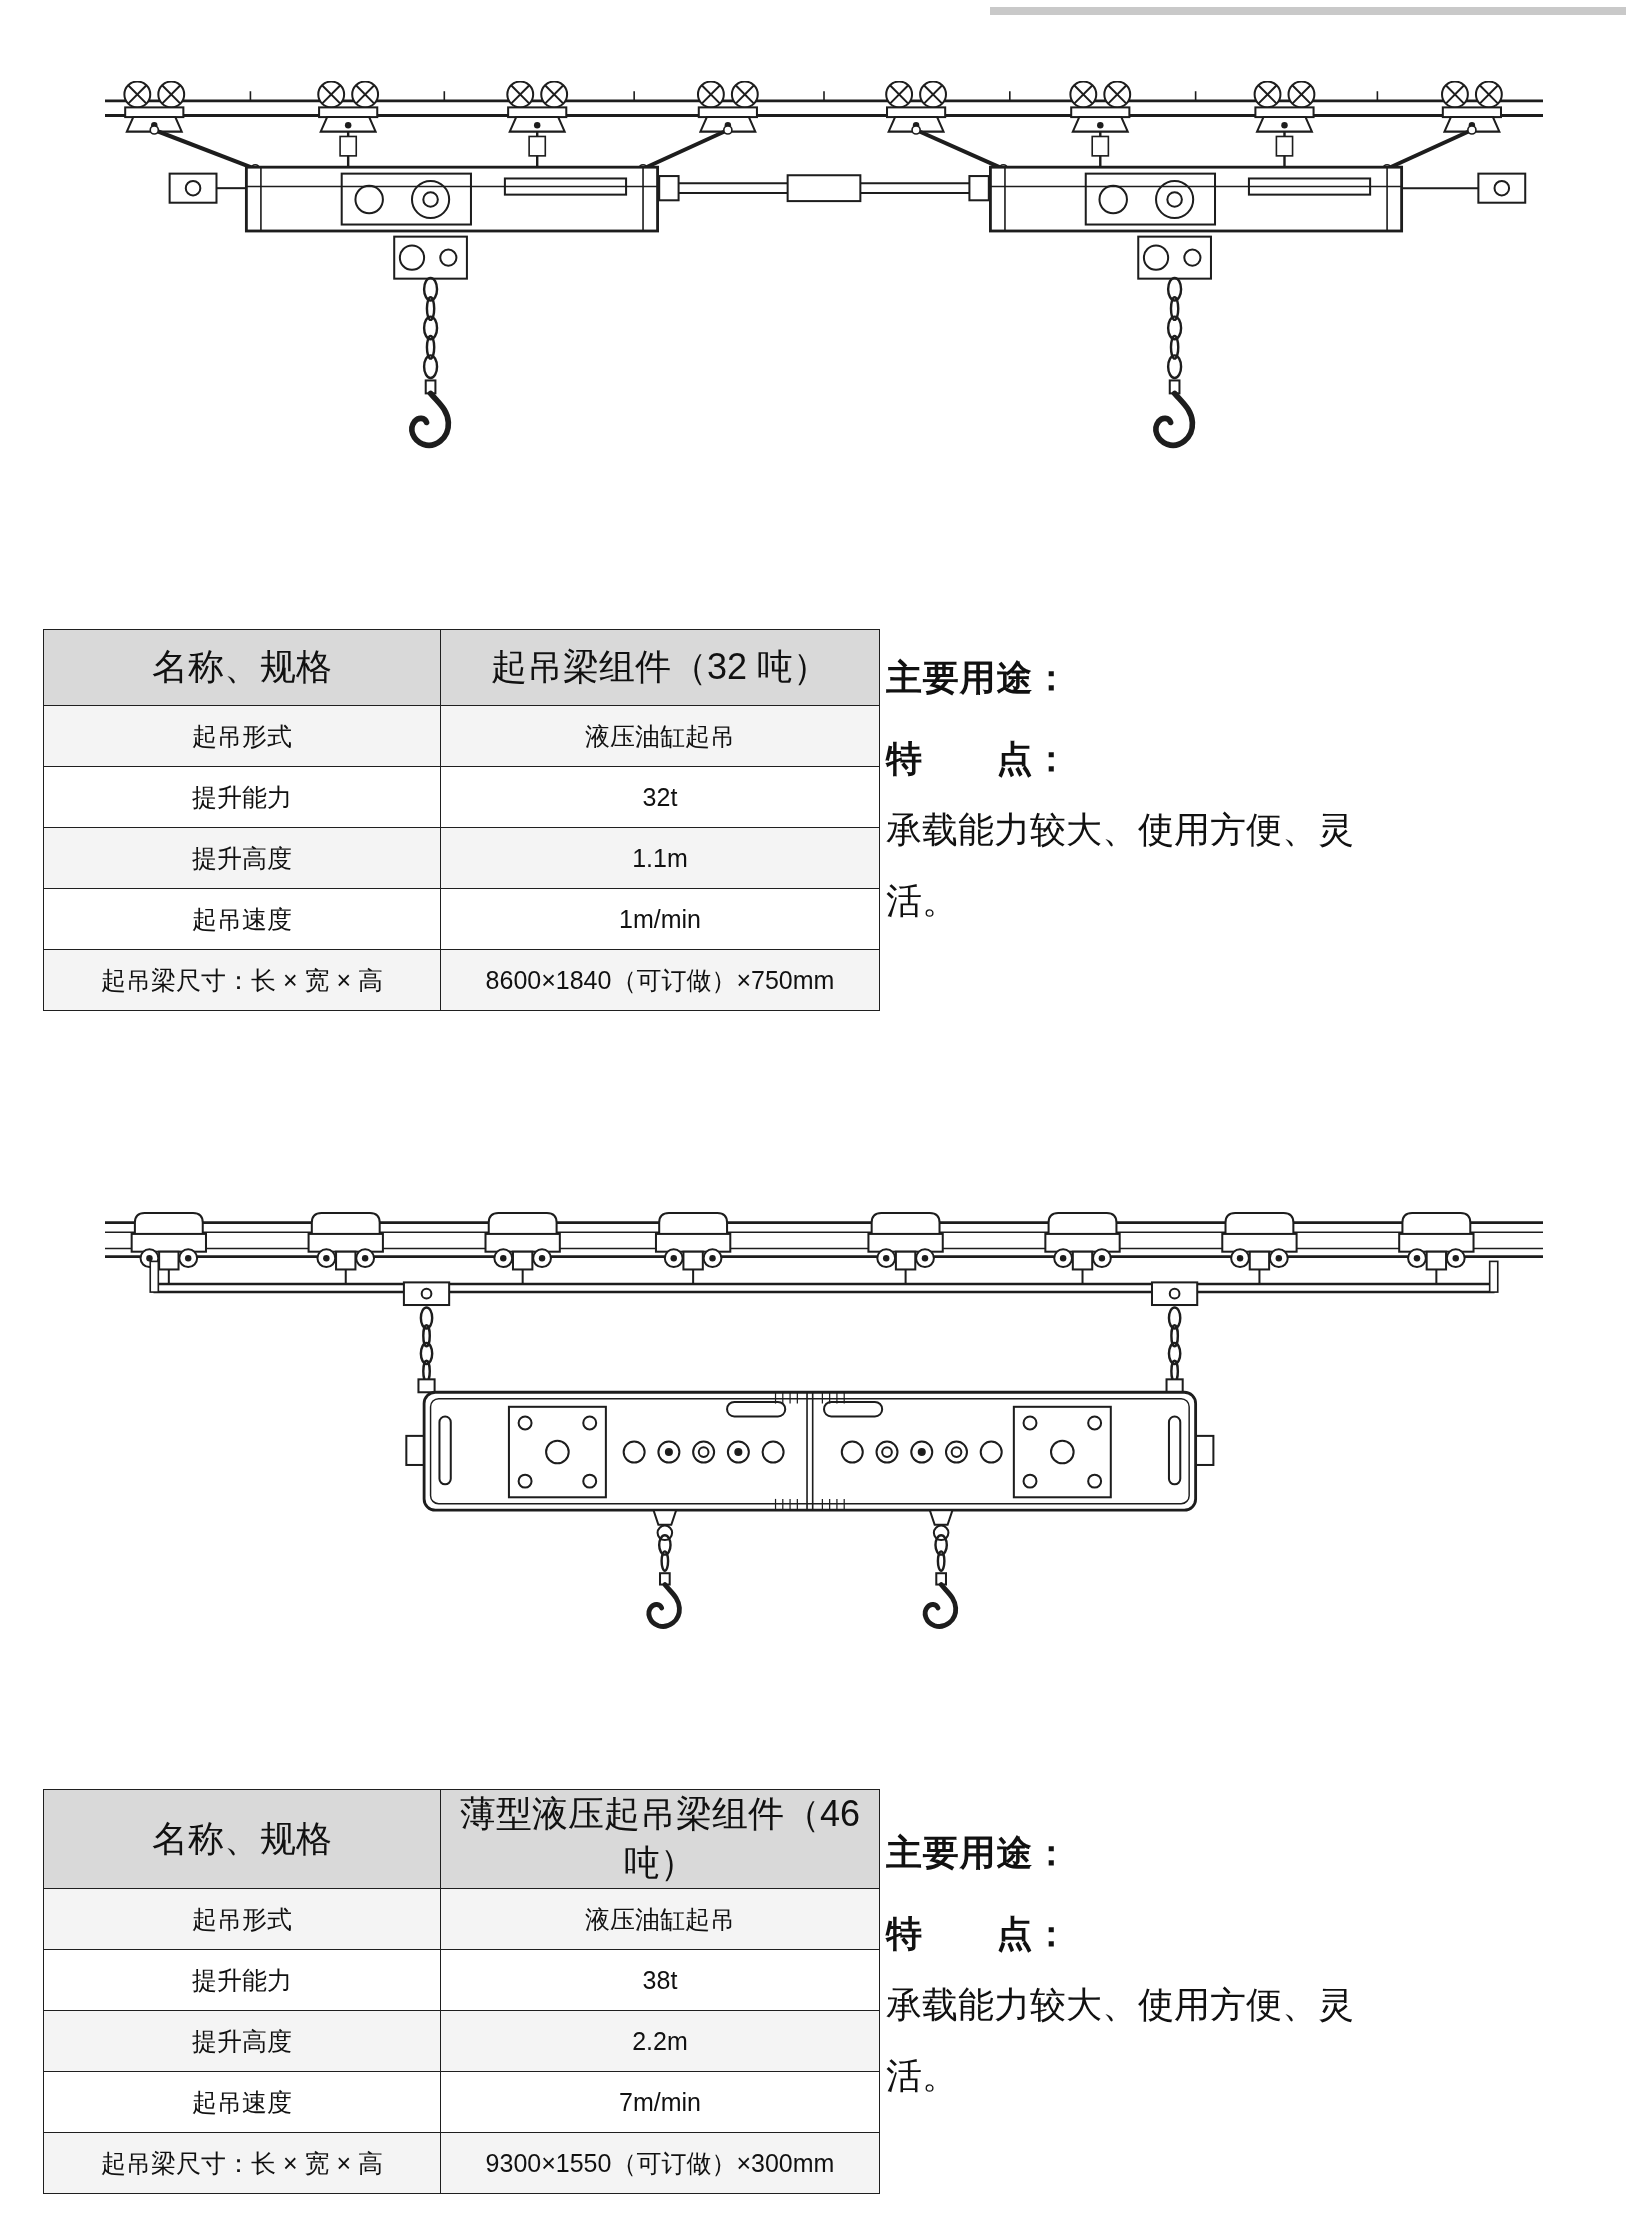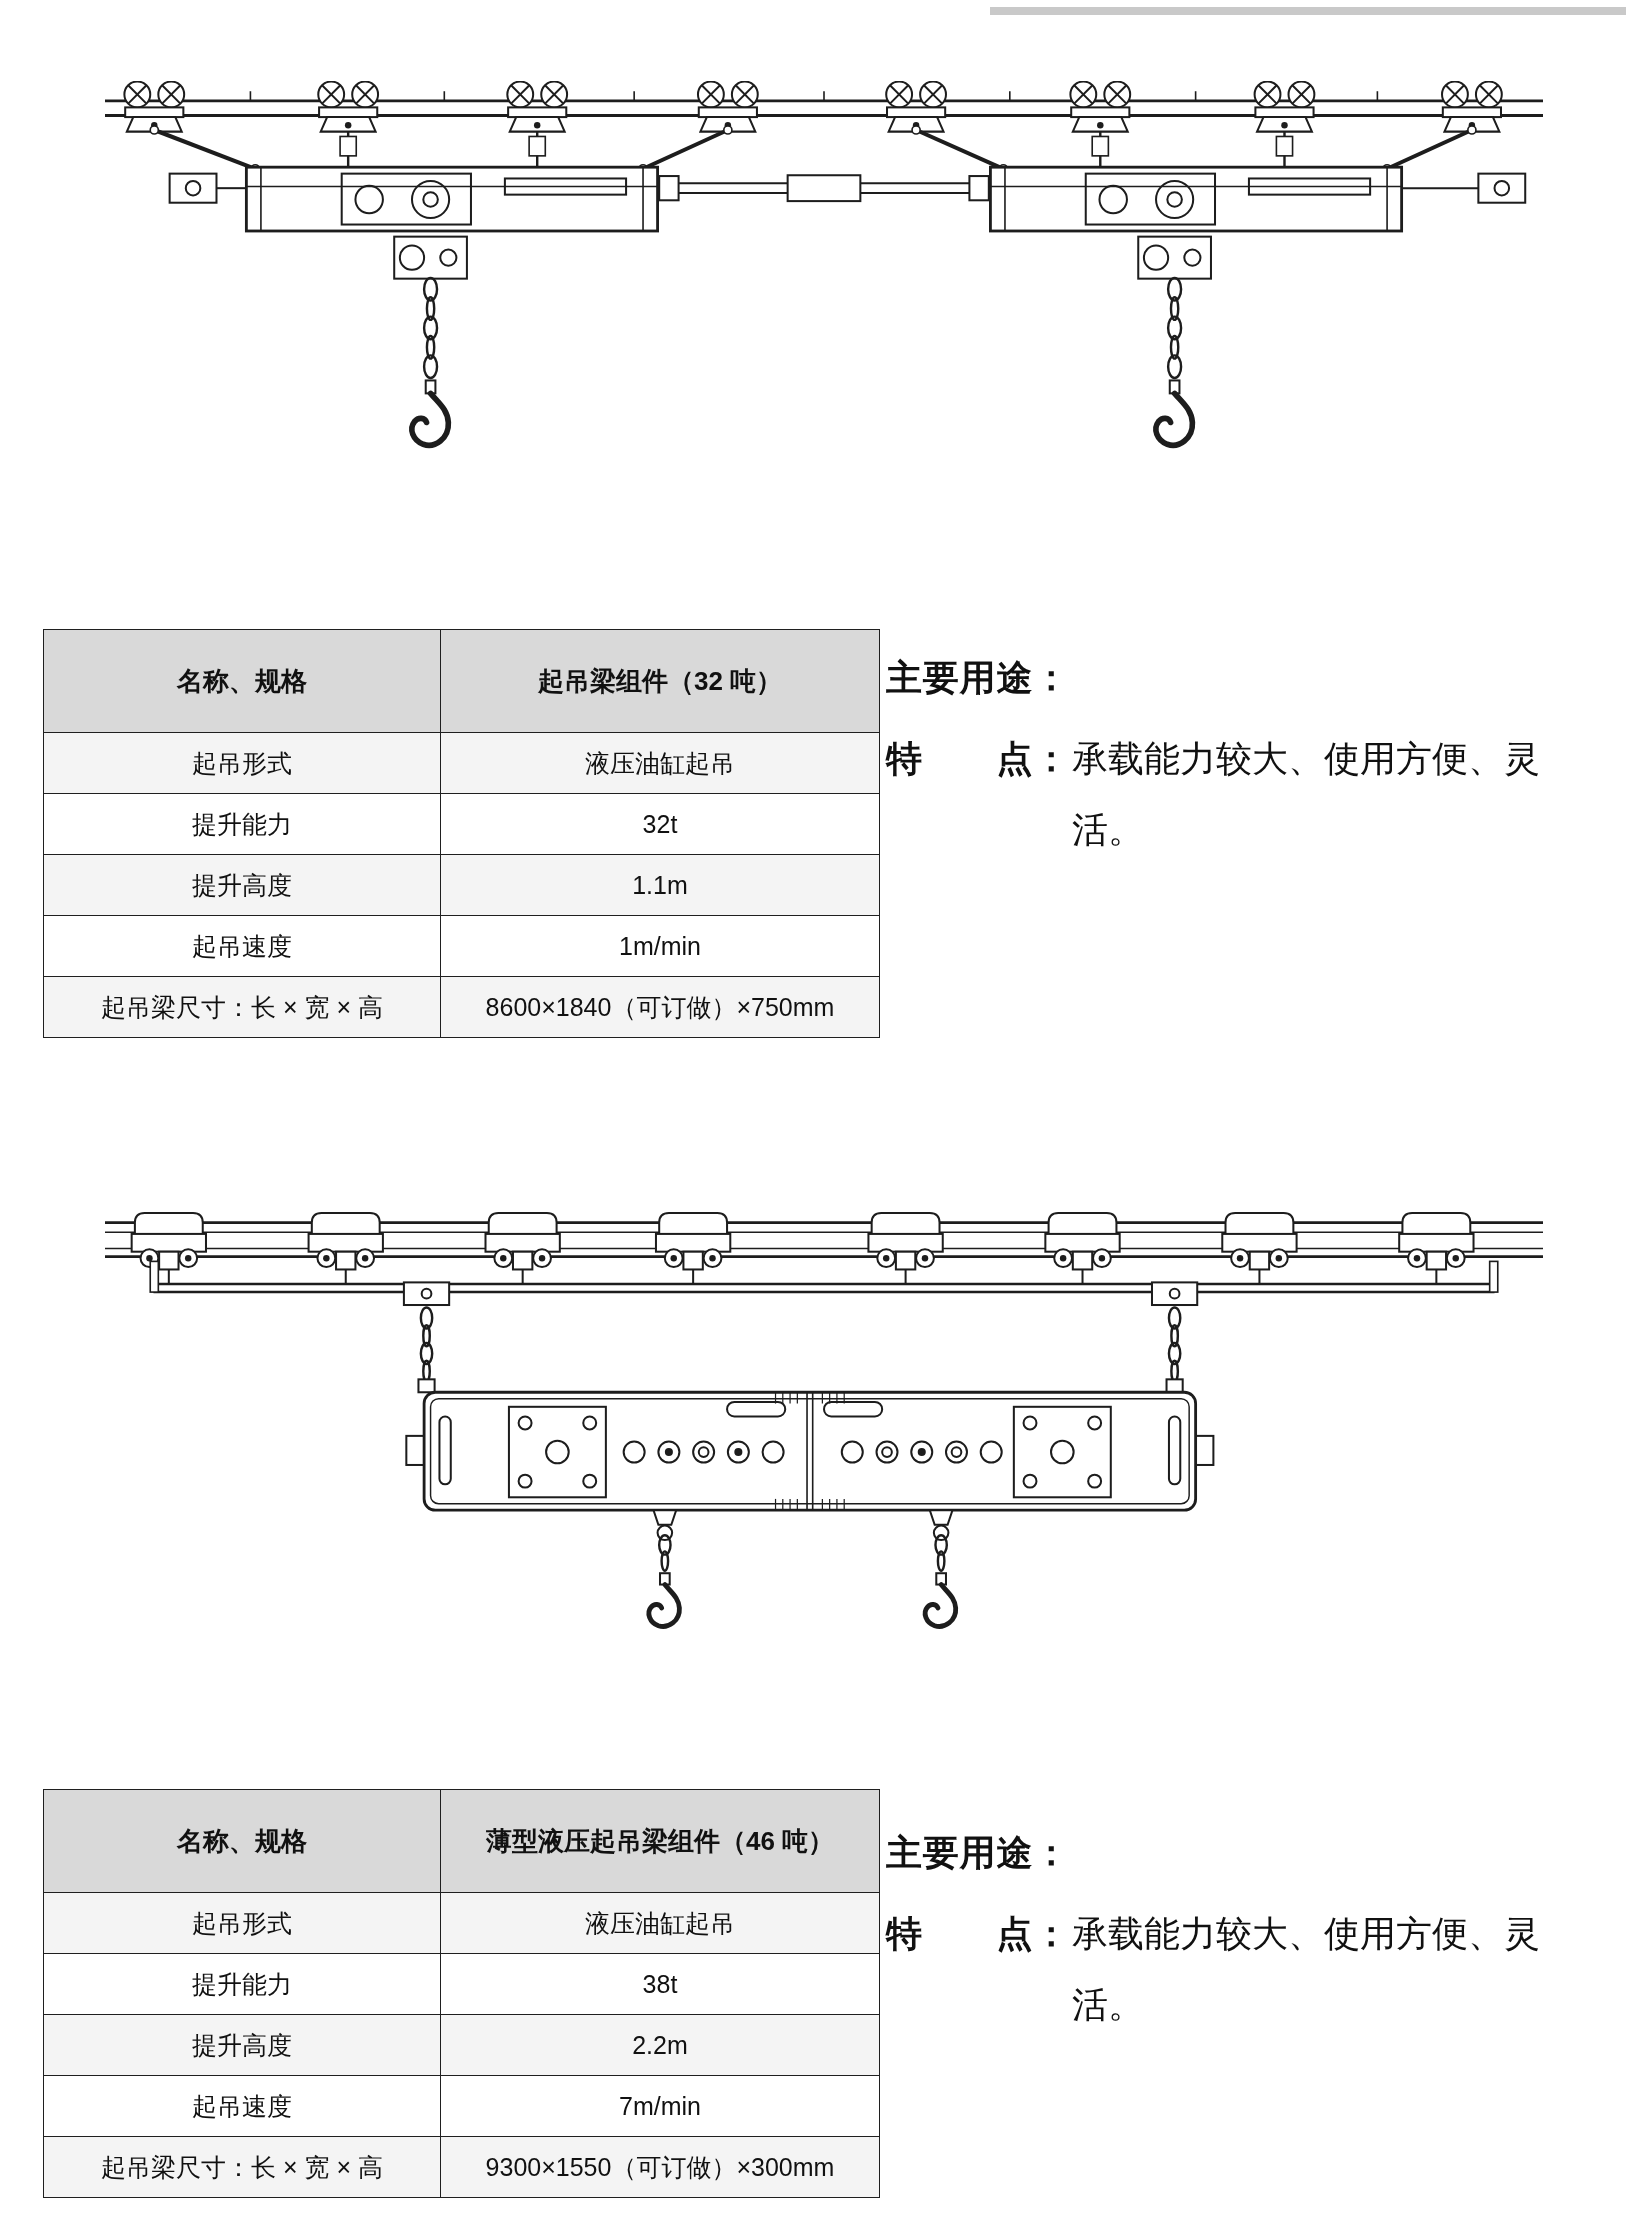--- a/index.html
+++ b/index.html
@@ -17,31 +17,31 @@
   .figure svg { display:block; }
   .fig1 { left:105px; top:81px; }
   .fig2 { left:105px; top:1207px; }
 
   
   .spec-table { border-collapse:collapse; table-layout:fixed; width:837px; background:#ffffff; }
   .spec-table th, .spec-table td {
     border:1.6px solid #1f1f1f; text-align:center; vertical-align:middle;
     padding:0 9.7px; overflow:hidden;
   }
-  .spec-table th { background:#d9d9d9; font-weight:bold; font-size:26px; height:103px; }
+  .spec-table th { background:#d9d9d9; font-weight:normal; font-size:36px; height:76px; }
   .spec-table td { font-size:25px; height:61px;margin-top:29px; }
   .spec-table tbody tr:nth-child(odd) td { background:#f4f4f4; }
   .tbl1 { position:absolute; left:43px; top:629px; }
   .tbl2 { position:absolute; left:43px; top:1789px; }
 
   
   .desc { position:absolute; width:743px; }
   .desc1 { left:886px; top:642px; }
   .desc2 { left:886px; top:1817px; }
-  .desc p { display:flex; align-items:flex-start; }
+  .desc p { display:flex; align-items:flex-start;flex-direction:column; }
   .desc .lbl {
     flex:0 0 auto; width:186px; font-weight:bold; font-size:36px; line-height:71px;
     white-space:nowrap; letter-spacing:0.8px;
   }
   .desc .txt { flex:0 0 auto; width:539px; font-size:36px; line-height:71px; }
   .desc .features { margin-top:9.7px; }
 </style>
 </head>
 <body>
 

